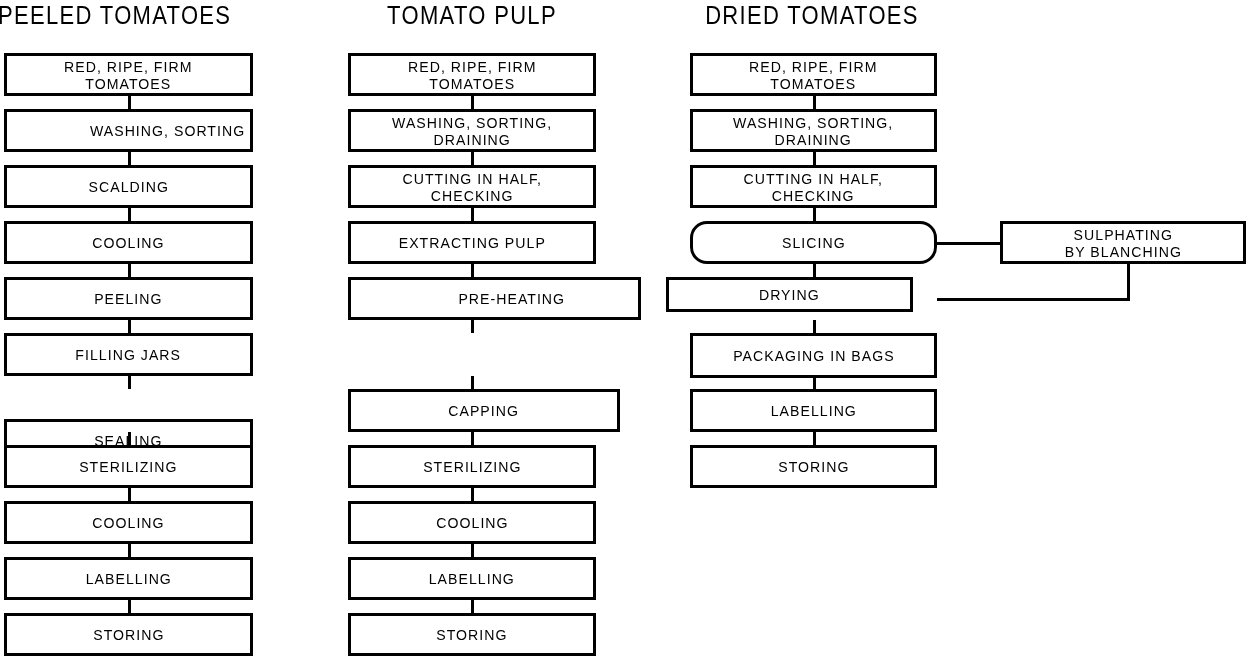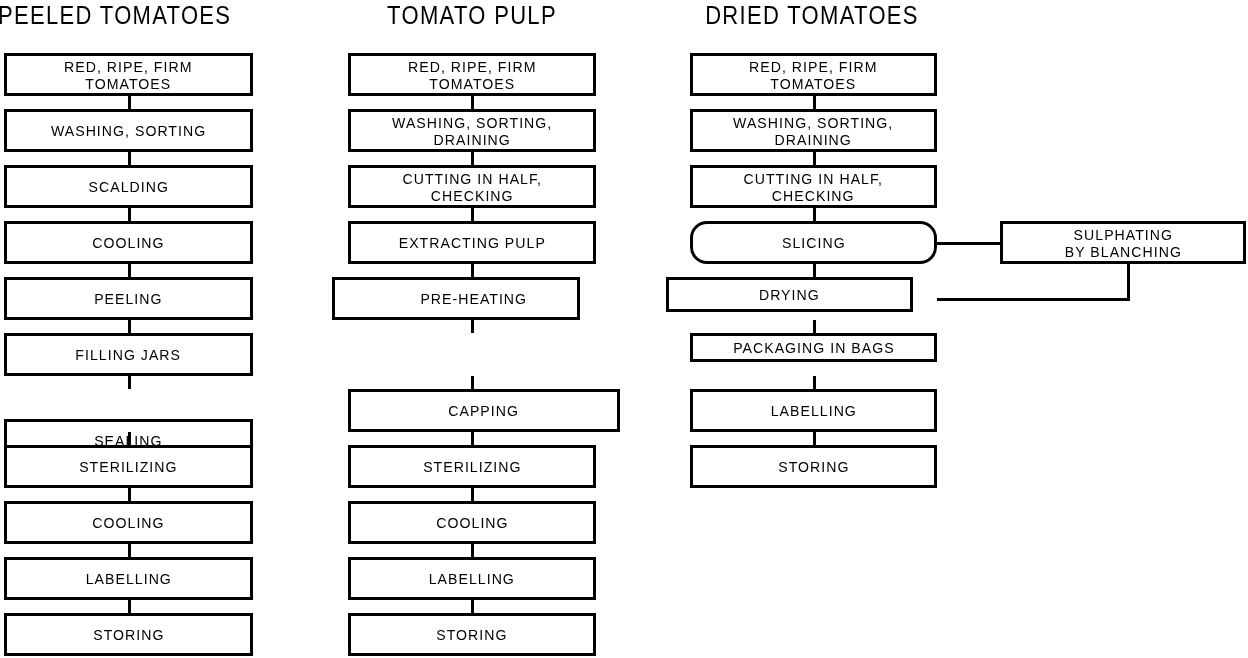--- a/index.html
+++ b/index.html
@@ -52,21 +52,21 @@
 </head>
 <body>
 
 <div id="canvas">
     <div class="col-title c1">PEELED  TOMATOES</div>
     <div class="node" style="left: 4px; top: 53px; width: 249px; height: 43px;">
       <span class="t">RED,  RIPE,  FIRM
 TOMATOES</span>
     </div>
     <div class="connector" style="left: 128px; top: 96px; width: 3px; height: 13px;"></div>
-    <div class="node" style="left: 4px; top: 109px; width: 249px; height: 43px;">
+    <div class="node" style="left: 4px; top: 109px; width: 249px; height: 43px; justify-content: flex-end;">
       <span class="t">WASHING,  SORTING</span>
     </div>
     <div class="connector" style="left: 128px; top: 152px; width: 3px; height: 13px;"></div>
     <div class="node" style="left: 4px; top: 165px; width: 249px; height: 43px;">
       <span class="t">SCALDING</span>
     </div>
     <div class="connector" style="left: 128px; top: 208px; width: 3px; height: 13px;"></div>
     <div class="node" style="left: 4px; top: 221px; width: 249px; height: 43px;">
       <span class="t">COOLING</span>
     </div>
@@ -111,21 +111,21 @@
     <div class="connector" style="left: 471px; top: 152px; width: 3px; height: 13px;"></div>
     <div class="node" style="left: 348px; top: 165px; width: 248px; height: 43px;">
       <span class="t">CUTTING  IN  HALF,
 CHECKING</span>
     </div>
     <div class="connector" style="left: 471px; top: 208px; width: 3px; height: 13px;"></div>
     <div class="node" style="left: 348px; top: 221px; width: 248px; height: 43px;">
       <span class="t">EXTRACTING  PULP</span>
     </div>
     <div class="connector" style="left: 471px; top: 264px; width: 3px; height: 13px;"></div>
-    <div class="node" style="left: 332px; top: 277px; width: 248px; height: 43px; padding-left: 35px;">
+    <div class="node" style="left: 348px; top: 277px; width: 293px; height: 43px; padding-left: 35px;">
       <span class="t">PRE-HEATING</span>
     </div>
     <div class="connector" style="left: 471px; top: 320px; width: 3px; height: 13px;"></div>
     <div class="connector" style="left: 471px; top: 376px; width: 3px; height: 13px;"></div>
     <div class="node" style="left: 348px; top: 389px; width: 272px; height: 43px;">
       <span class="t">CAPPING</span>
     </div>
     <div class="connector" style="left: 471px; top: 432px; width: 3px; height: 13px;"></div>
     <div class="node" style="left: 348px; top: 445px; width: 248px; height: 43px;">
       <span class="t">STERILIZING</span>
@@ -159,21 +159,21 @@
     </div>
     <div class="connector" style="left: 813px; top: 208px; width: 3px; height: 13px;"></div>
     <div class="node" style="left: 690px; top: 221px; width: 247px; height: 43px; border-radius: 17px;">
       <span class="t">SLICING</span>
     </div>
     <div class="connector" style="left: 813px; top: 264px; width: 3px; height: 13px;"></div>
     <div class="node" style="left: 666px; top: 277px; width: 247px; height: 35px;">
       <span class="t">DRYING</span>
     </div>
     <div class="connector" style="left: 813px; top: 320px; width: 3px; height: 13px;"></div>
-    <div class="node" style="left: 690px; top: 333px; width: 247px; height: 29px;">
+    <div class="node" style="left: 690px; top: 333px; width: 247px; height: 45px;">
       <span class="t">PACKAGING IN BAGS</span>
     </div>
     <div class="connector" style="left: 813px; top: 376px; width: 3px; height: 13px;"></div>
     <div class="node" style="left: 690px; top: 389px; width: 247px; height: 43px;">
       <span class="t">LABELLING</span>
     </div>
     <div class="connector" style="left: 813px; top: 432px; width: 3px; height: 13px;"></div>
     <div class="node" style="left: 690px; top: 445px; width: 247px; height: 43px;">
       <span class="t">STORING</span>
     </div>

